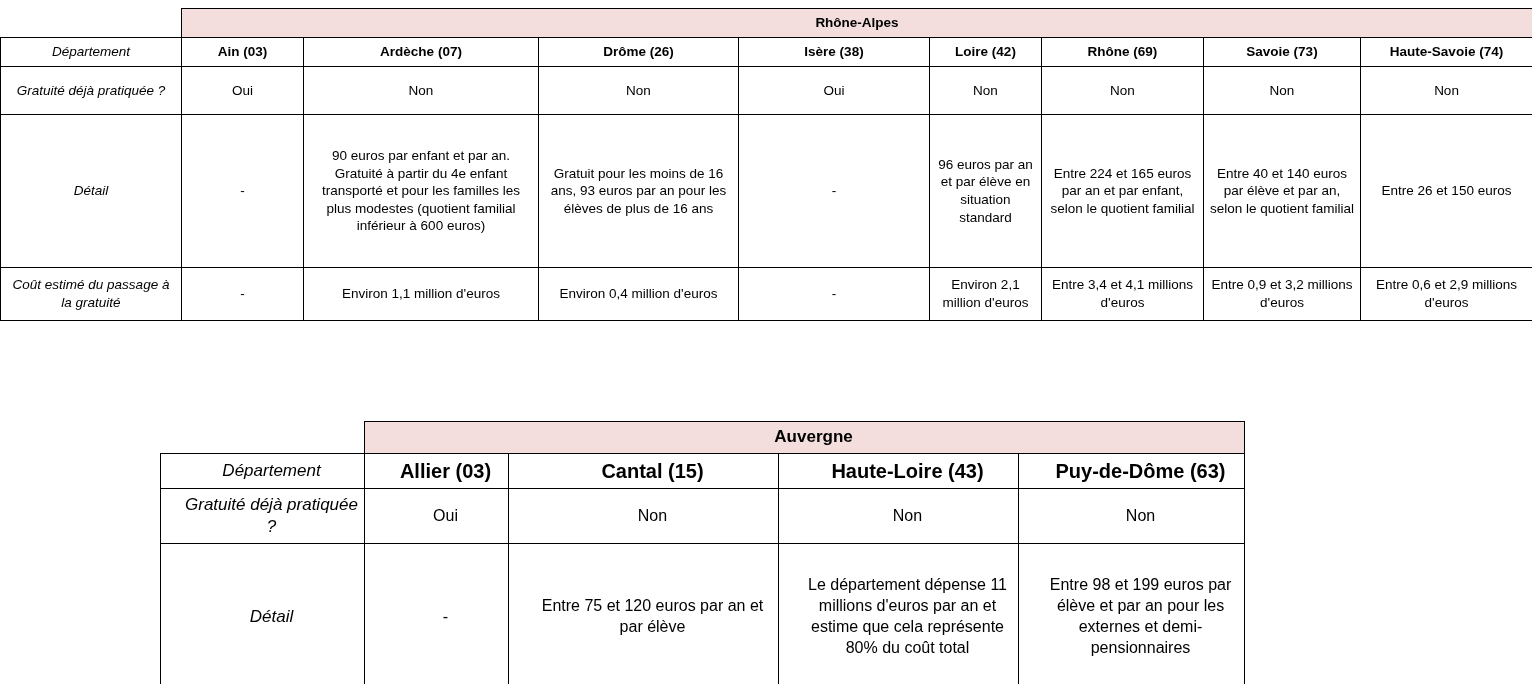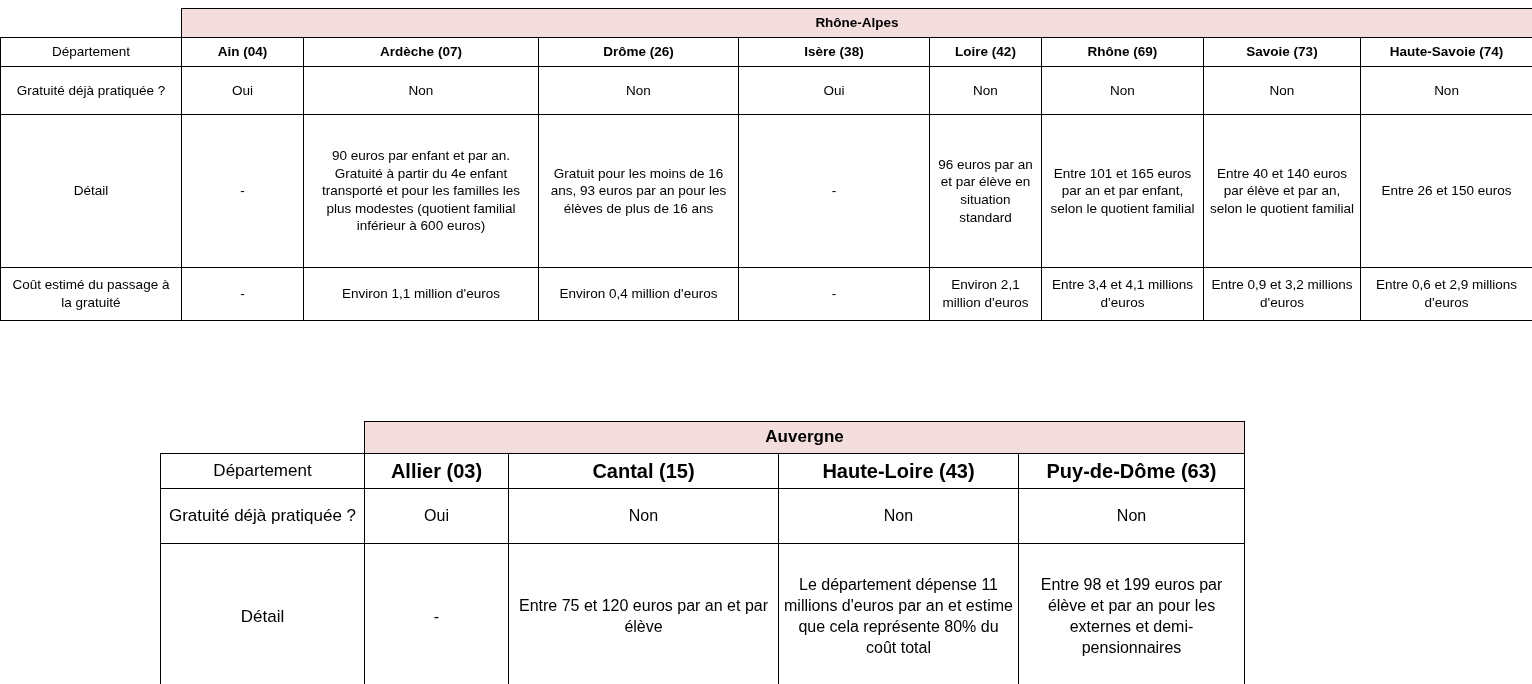--- a/index.html
+++ b/index.html
@@ -48,20 +48,21 @@
   td.banner {
     background: #f3dedd !important;
     font-weight: bold;
     font-size: 14.5px;
     text-align: center;
     border: 1px solid #000000;
   }
   
   td.rowlabel {
     text-align: left;
+    font-style: italic;
     font-size: 14px;
     padding-left: 4px;
   }
   
   td.dept {
     font-weight: bold;
     font-size: 14px;
     white-space: nowrap;
   }
   td.dash {
@@ -80,21 +81,21 @@
   #table-rhone-alpes tr.r-detail td { height: 148px; }
   #table-rhone-alpes tr.r-nombre td { height: 68px; }
   #table-rhone-alpes tr.r-cout td { height: 48px; }
 
   
   #table-auvergne {
     left: 160px;
     top: 421px;
     width: 1084px;
   }
-  #table-auvergne td { font-size: 16px; }
+  #table-auvergne td { font-size: 16px; padding-left: 23px; }
   #table-auvergne td.rowlabel { font-size: 17px; }
   #table-auvergne td.dept { font-size: 20px; }
   #table-auvergne td.banner { font-size: 17px; }
   #table-auvergne tr.banner-row td { height: 27px; }
   #table-auvergne tr.header-row td { height: 30px; }
   #table-auvergne tr.r-gratuite td { height: 50px; }
   #table-auvergne tr.r-detail td { height: 142px; }
 </style>
 </head>
 <body>
@@ -113,21 +114,21 @@
       <col style="width:157px">
       <col style="width:172px">
     </colgroup>
     <tbody>
       <tr class="banner-row">
         <td class="spacer"></td>
         <td class="banner" colspan="8">Rhône-Alpes</td>
       </tr>
       <tr class="header-row">
         <td class="rowlabel">Département</td>
-        <td class="dept">Ain (04)</td>
+        <td class="dept">Ain (03)</td>
         <td class="dept">Ardèche (07)</td>
         <td class="dept">Drôme (26)</td>
         <td class="dept">Isère (38)</td>
         <td class="dept">Loire (42)</td>
         <td class="dept">Rhône (69)</td>
         <td class="dept">Savoie (73)</td>
         <td class="dept">Haute-Savoie (74)</td>
       </tr>
       <tr class="r-gratuite">
         <td class="rowlabel">Gratuité déjà pratiquée ?</td>
@@ -140,21 +141,21 @@
         <td>Non</td>
         <td>Non</td>
       </tr>
       <tr class="r-detail">
         <td class="rowlabel">Détail</td>
         <td class="dash">-</td>
         <td>90 euros par enfant et par an. Gratuité à partir du 4e enfant transporté et pour les familles les plus modestes (quotient familial inférieur à 600 euros)</td>
         <td>Gratuit pour les moins de 16 ans, 93 euros par an pour les élèves de plus de 16 ans</td>
         <td class="dash">-</td>
         <td>96 euros par an et par élève en situation standard</td>
-        <td>Entre 101 et 165 euros par an et par enfant, selon le quotient familial</td>
+        <td>Entre 224 et 165 euros par an et par enfant, selon le quotient familial</td>
         <td>Entre 40 et 140 euros par élève et par an, selon le quotient familial</td>
         <td>Entre 26 et 150 euros</td>
       </tr>
       <tr class="r-cout">
         <td class="rowlabel">Coût estimé du passage à la gratuité</td>
         <td class="dash">-</td>
         <td>Environ 1,1 million d'euros</td>
         <td>Environ 0,4 million d'euros</td>
         <td class="dash">-</td>
         <td>Environ 2,1 million d'euros</td>

